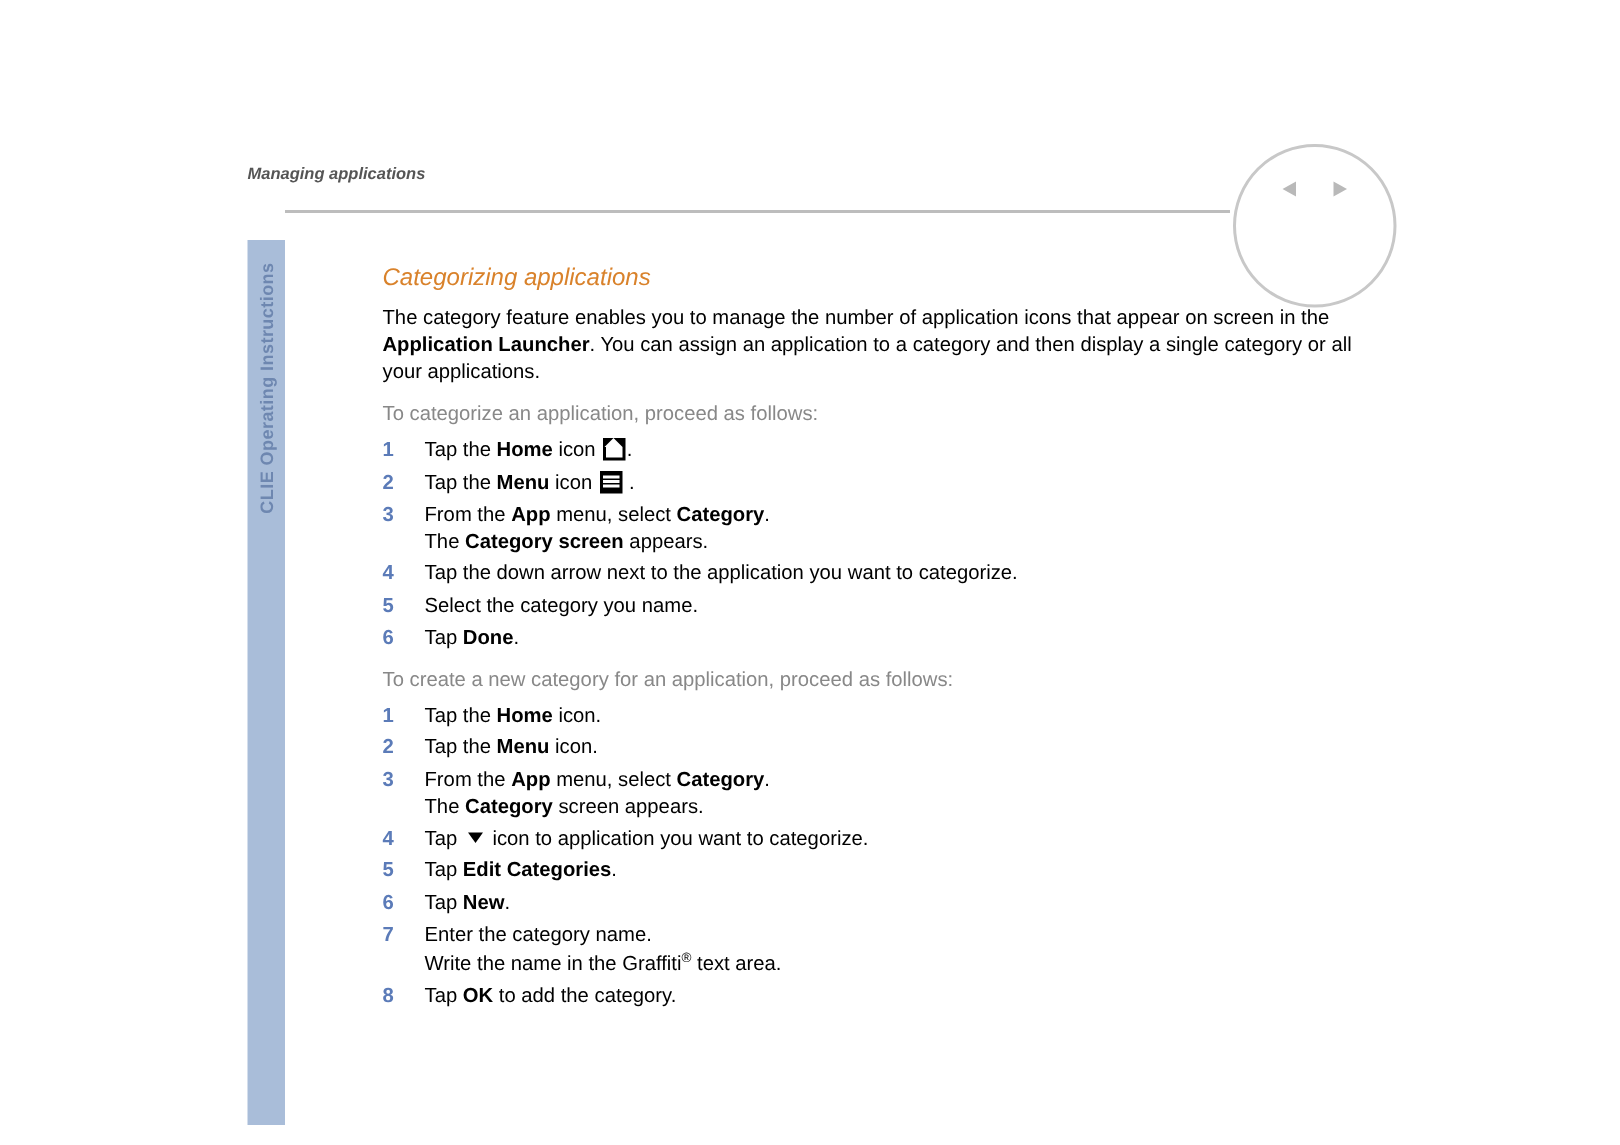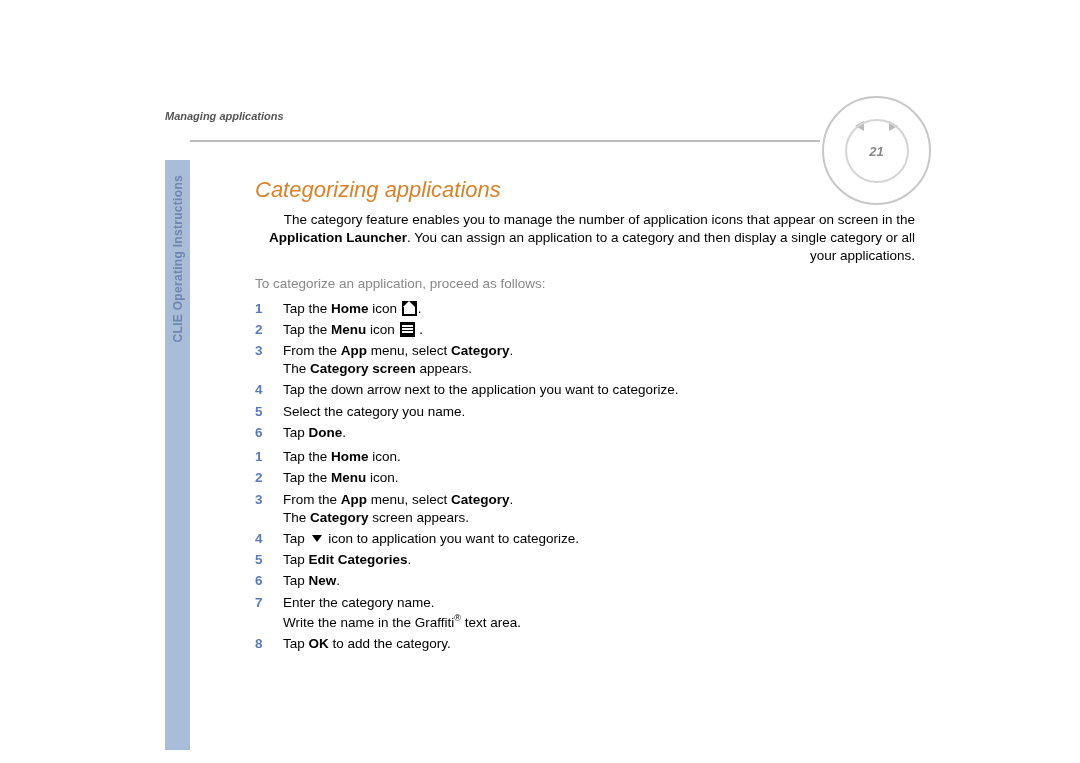--- a/index.html
+++ b/index.html
@@ -104,28 +104,27 @@
     left: 255px;
     top: 175px;
     width: 660px;
     font-size: 13.5px;
     line-height: 1.35;
   }
   h1.section-title {
     font-style: italic;
     color: #d9822b;
     font-weight: normal;
-    font-size: 22px;
+    font-size: 16px;
     margin: 0 0 6px 0;
     font-family: "Segoe UI", "Trebuchet MS", sans-serif;
   }
   .lead {
     font-size: 13.5px;
     margin: 0 0 10px 0;
-    text-align: right;
   }
   .sub-lead {
     color: #888;
     margin: 10px 0 6px 0;
   }
   ol.steps {
     list-style: none;
     padding: 0;
     margin: 0 0 6px 0;
     counter-reset: stepnum;
@@ -199,23 +198,20 @@
 
 <div class="page">
   <div class="header-title">Managing applications</div>
 </div>
 
 <div class="hr-line"></div>
 
 <div class="nav-circle">
   <div class="nav-arrow nav-left"></div>
   <div class="nav-arrow nav-right"></div>
-  <div class="nav-inner">
-    <span class="page-num">21</span>
-  </div>
 </div>
 
 <div class="content">
   <h1 class="section-title">Categorizing applications</h1>
 
   <p class="lead">
     <span>The category feature enables you to manage the number of application icons that appear on screen in the </span><b>Application Launcher</b><span>. You can assign an application to a category and then display a single category or all your applications.</span>
   </p>
 
   <p class="sub-lead">To categorize an application, proceed as follows:</p>
@@ -231,20 +227,21 @@
       <span>From the </span><b>App</b><span> menu, select </span><b>Category</b><span>.</span><br>
       <span>The </span><b>Category screen</b><span> appears.</span>
     </li>
     <li><span>Tap the down arrow next to the application you want to categorize.</span></li>
     <li><span>Select the category you name.</span></li>
     <li>
       <span>Tap </span><b>Done</b><span>.</span>
     </li>
   </ol>
 
+  <p class="sub-lead">To create a new category for an application, proceed as follows:</p>
 
   <ol class="steps">
     <li>
       <span>Tap the </span><b>Home</b><span> icon.</span>
     </li>
     <li>
       <span>Tap the </span><b>Menu</b><span> icon.</span>
     </li>
     <li>
       <span>From the </span><b>App</b><span> menu, select </span><b>Category</b><span>.</span><br>

